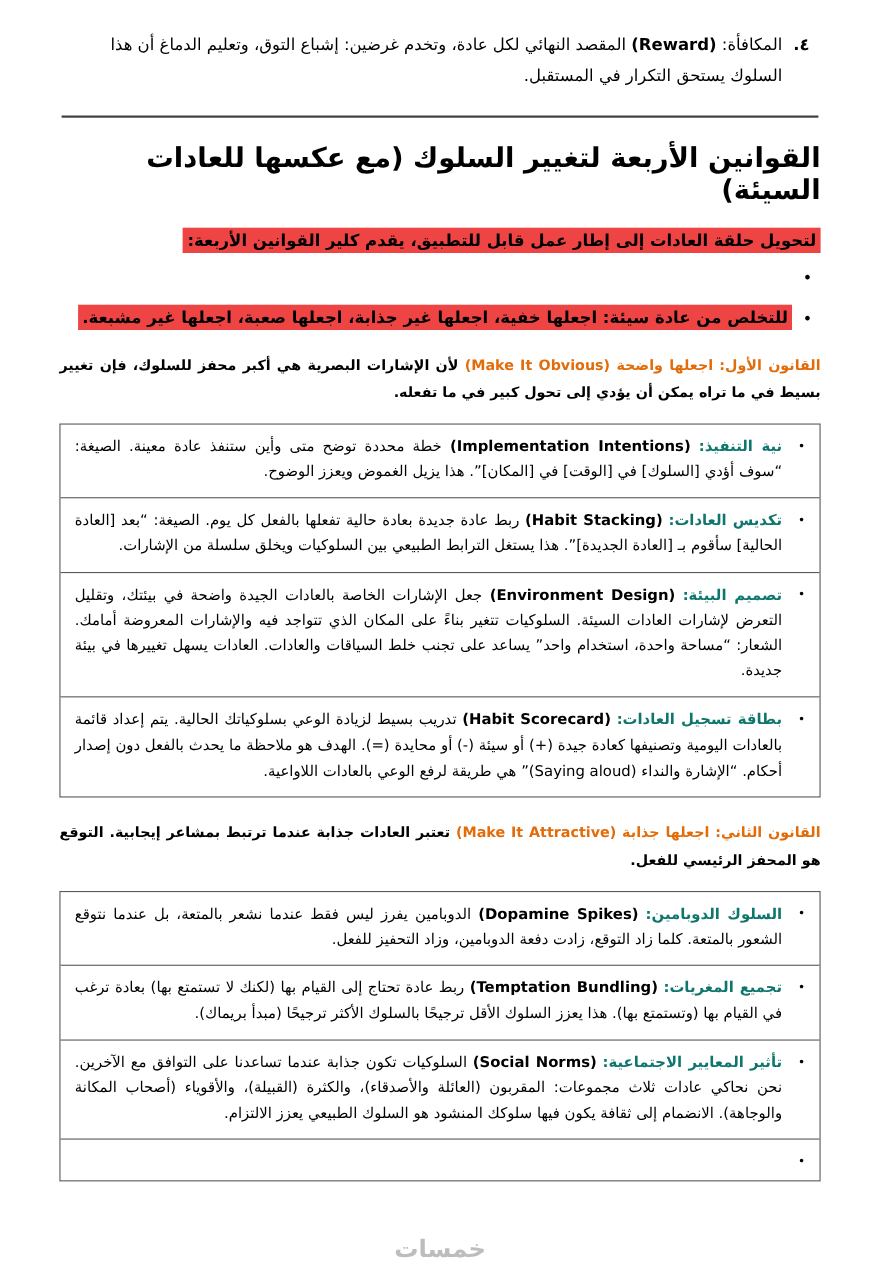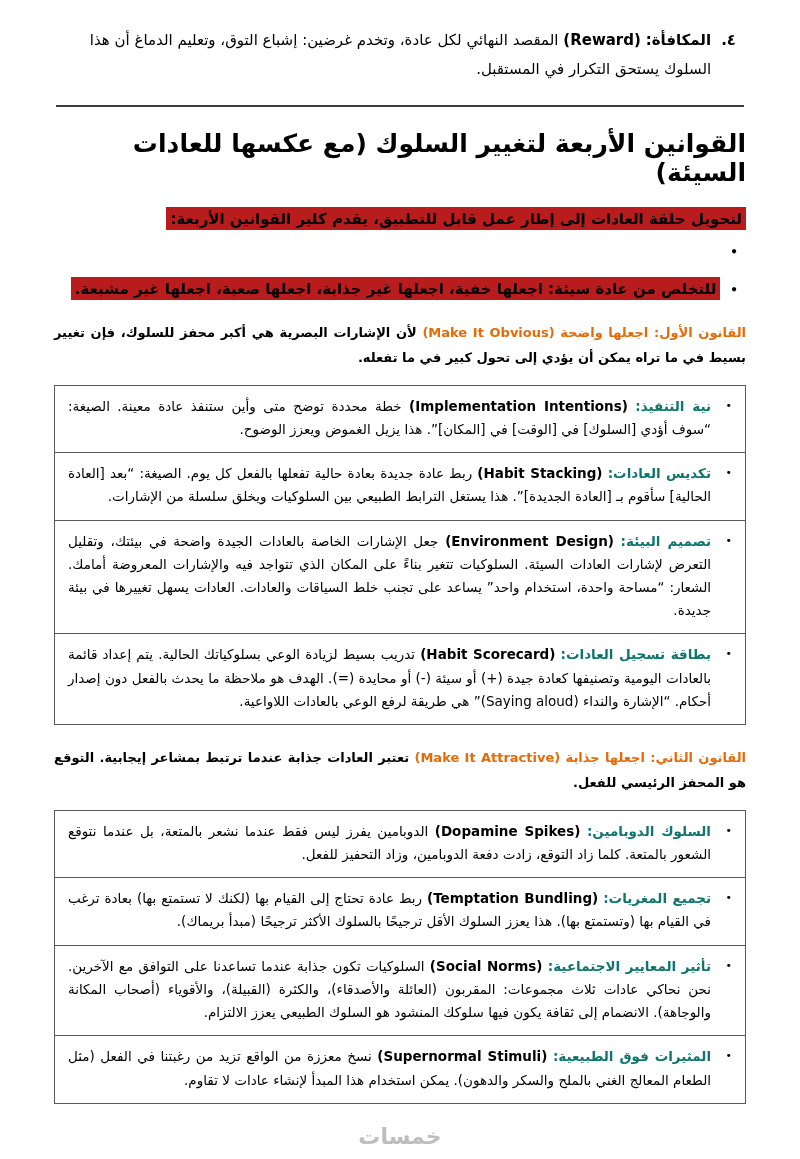--- a/index.html
+++ b/index.html
@@ -14,30 +14,30 @@
     background: #fff;
     padding: 26px 54px 0 54px;
     direction: rtl;
     overflow: hidden;
   }
 
   
   .reward { display: flex; gap: 10px; font-size: 15px; line-height: 1.9; padding-right: 10px; }
   .reward .num { font-weight: bold; flex: 0 0 auto; }
   .reward p { text-align: right; }
-  .b { font-weight: bold; text-align: center; }
+  .b { font-weight: normal; text-align: center; }
 
   
   .divider { border: none; border-top: 2px solid #3f3f3f; margin: 22px 2px 0 2px; }
 
   
   .main-heading { font-size: 25px; font-weight: bold; margin-top: 22px; text-align: right; }
 
   
-  .green { background: #b91c1c; padding: 2.5px 4px; }
+  .green { background: #ef4444; padding: 2.5px 4px; }
   .intro { font-size: 15px; font-weight: bold; margin-top: 22px; text-align: right; }
   .rules { list-style: none; margin-top: 6px; }
   .rules li { display: flex; gap: 10px; align-items: baseline; font-size: 15px; font-weight: bold; margin-top: 18px; padding-right: 8px; }
   .rules .bullet { font-size: 12px; flex: 0 0 auto; }
 
   
   .law-heading { font-size: 13px; font-weight: bold; line-height: 1.95; text-align: justify; margin-top: 20px; }
   .orange { color: #e36c0a; }
   .kw { font-weight: bold; }
 
@@ -123,20 +123,19 @@
       <p class="row-text"><b class="term">تجميع المغريات:</b> <b class="kw" dir="ltr">(Temptation Bundling)</b> <span>ربط عادة تحتاج إلى القيام بها (لكنك لا تستمتع بها) بعادة ترغب في القيام بها (وتستمتع بها). هذا يعزز السلوك الأقل ترجيحًا بالسلوك الأكثر ترجيحًا (مبدأ بريماك).</span></p>
     </div>
 
     <div class="row">
       <span class="bullet">•</span>
       <p class="row-text"><b class="term">تأثير المعايير الاجتماعية:</b> <b class="kw" dir="ltr">(Social Norms)</b> <span>السلوكيات تكون جذابة عندما تساعدنا على التوافق مع الآخرين. نحن نحاكي عادات ثلاث مجموعات: المقربون (العائلة والأصدقاء)، والكثرة (القبيلة)، والأقوياء (أصحاب المكانة والوجاهة). الانضمام إلى ثقافة يكون فيها سلوكك المنشود هو السلوك الطبيعي يعزز الالتزام.</span></p>
     </div>
 
     <div class="row">
       <span class="bullet">•</span>
-      <p class="row-text"><b class="term">المثيرات فوق الطبيعية:</b> <b class="kw" dir="ltr">(Supernormal Stimuli)</b> <span>نسخ معززة من الواقع تزيد من رغبتنا في الفعل (مثل الطعام المعالج الغني بالملح والسكر والدهون). يمكن استخدام هذا المبدأ لإنشاء عادات لا تقاوم.</span></p>
     </div>
 
   </div>
 
   <div class="watermark">خمسات</div>
 
 </div>
 
 </body></html>

